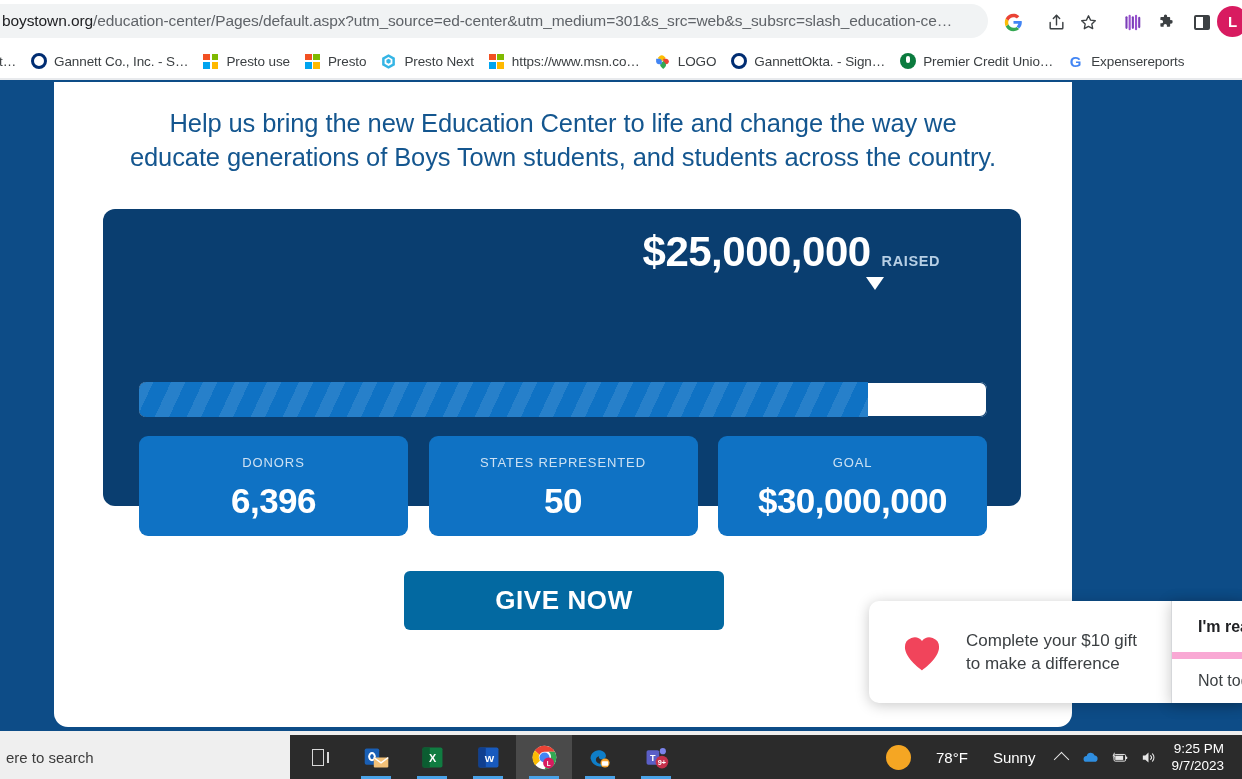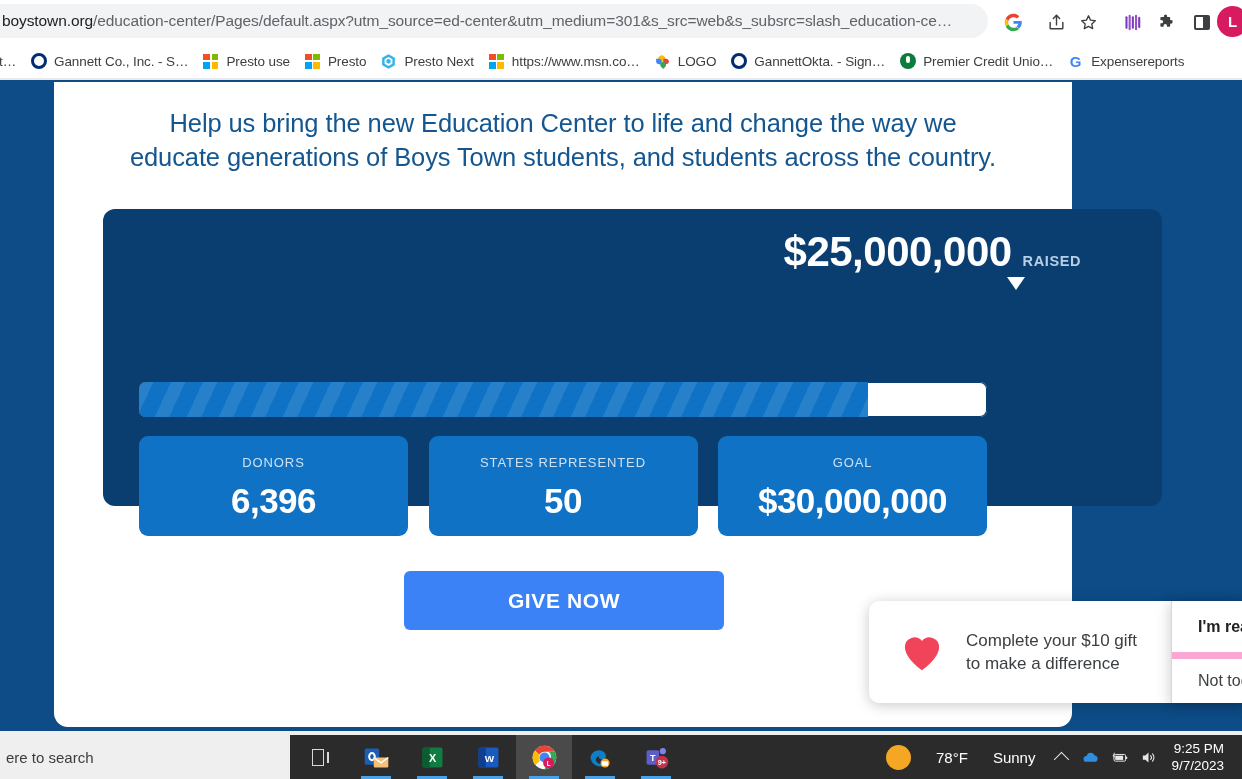--- a/index.html
+++ b/index.html
@@ -210,21 +210,21 @@
     line-height: 34px;
     font-weight: 400;
     letter-spacing: -0.1px;
   }
 
   
   .fund-panel {
     position: absolute;
     left: 49px;
     top: 127px;
-    width: 1059px;
+    width: 918px;
     height: 297px;
     background: #0a3e70;
     border-radius: 12px;
   }
 
   .raised-row {
     position: absolute;
     right: 81px;
     top: 22px;
     display: flex;
@@ -311,26 +311,26 @@
     letter-spacing: -0.5px;
     line-height: 1;
   }
 
   .give-btn {
     position: absolute;
     left: 350px;
     top: 489px;
     width: 320px;
     height: 59px;
-    background: #3b82f6;
+    background: #0369a1;
     border: none;
     border-radius: 6px;
     color: #ffffff;
     font-family: "Liberation Sans", sans-serif;
-    font-size: 21px;
+    font-size: 26px;
     font-weight: 700;
     letter-spacing: 0.6px;
     cursor: pointer;
   }
 
   
   .nudge {
     position: absolute;
     left: 869px;
     top: 523px;

